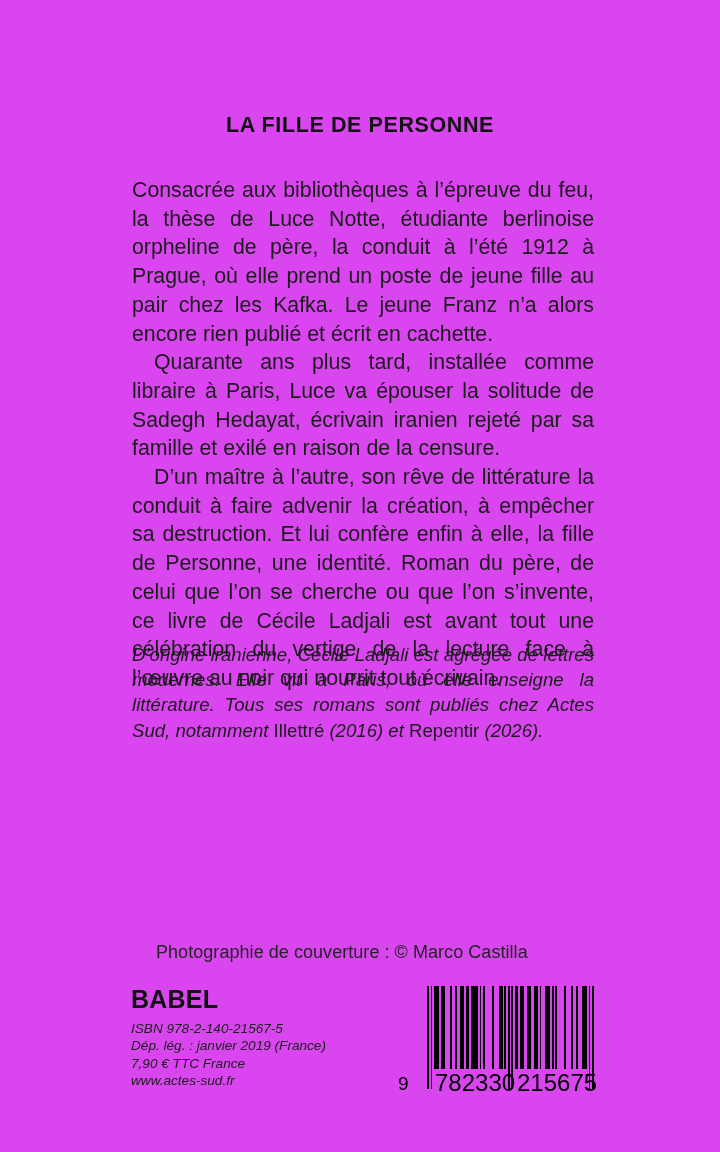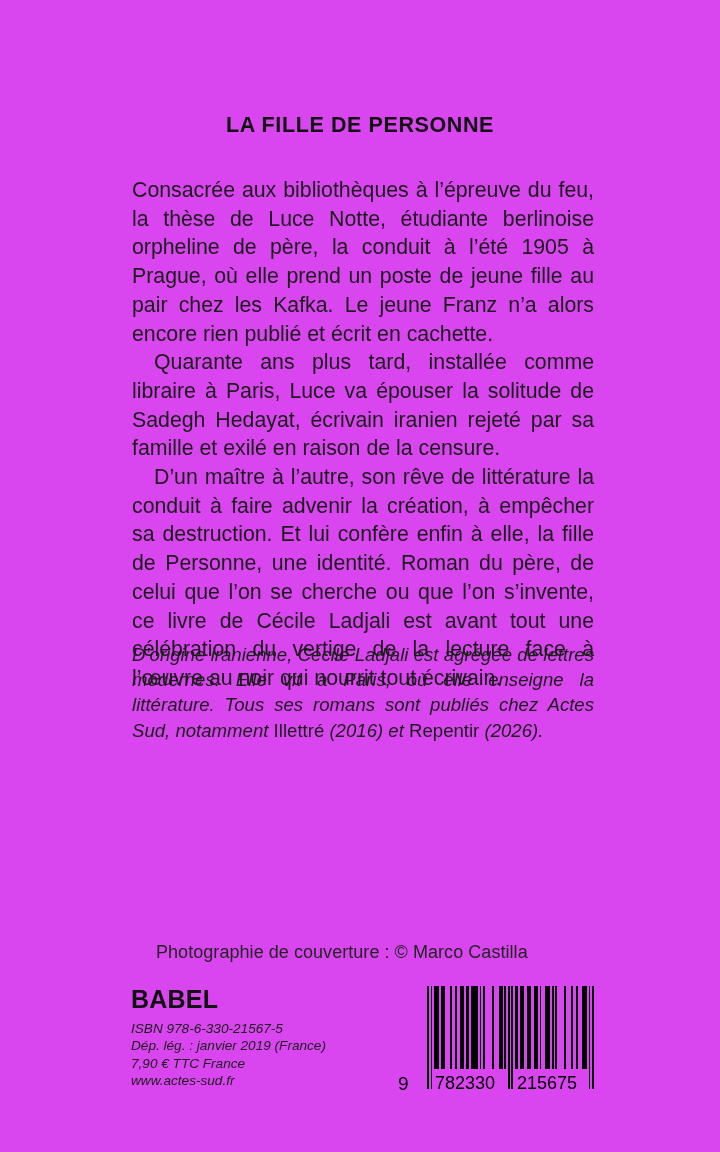--- a/index.html
+++ b/index.html
@@ -149,21 +149,21 @@
     position: absolute;
     top: 0;
     background: #000000;
   }
   .barcode-digits {
     position: absolute;
     left: 29px;
     bottom: 0px;
     width: 167px;
     height: 22px;
-    font-size: 18px;
+    font-size: 24px;
     line-height: 22px;
     color: #000;
     letter-spacing: 0px;
   }
   .barcode-digits span {
     position: absolute;
     bottom: 0;
     white-space: pre;
   }
   .bc-left {
@@ -174,33 +174,33 @@
   }
 </style>
 </head>
 <body>
 
 <div class="page">
 
   <div class="book-title">LA FILLE DE PERSONNE</div>
 
   <div class="blurb">
-    <p>Consacrée aux bibliothèques à l’épreuve du feu, la thèse de Luce Notte, étudiante berlinoise orpheline de père, la conduit à l’été 1905 à Prague, où elle prend un poste de jeune fille au pair chez les Kafka. Le jeune Franz n’a alors encore rien publié et écrit en cachette.</p>
+    <p>Consacrée aux bibliothèques à l’épreuve du feu, la thèse de Luce Notte, étudiante berlinoise orpheline de père, la conduit à l’été 1912 à Prague, où elle prend un poste de jeune fille au pair chez les Kafka. Le jeune Franz n’a alors encore rien publié et écrit en cachette.</p>
     <p>Quarante ans plus tard, installée comme libraire à Paris, Luce va épouser la solitude de Sadegh Hedayat, écrivain iranien rejeté par sa famille et exilé en raison de la censure.</p>
     <p>D’un maître à l’autre, son rêve de littérature la conduit à faire advenir la création, à empêcher sa destruction. Et lui confère enfin à elle, la fille de Personne, une identité. Roman du père, de celui que l’on se cherche ou que l’on s’invente, ce livre de Cécile Ladjali est avant tout une célébration du vertige de la lecture face à l’œuvre au noir qui nourrit tout écrivain.</p>
   </div>
 
   <div class="bio"><span>D’origine iranienne, Cécile Ladjali est agrégée de lettres modernes. Elle vit à Paris, où elle enseigne la littérature. Tous ses romans sont publiés chez Actes Sud, notamment </span><span class="roman">Illettré</span><span> (2016) et </span><span class="roman">Repentir</span><span> (2026).</span></div>
 
   <div class="photo-credit">Photographie de couverture : © Marco Castilla</div>
 
   <div class="imprint">
     <div class="imprint-logo">BABEL</div>
     <div class="legal-lines">
-      <div>ISBN 978-6-330-21567-5</div>
+      <div>ISBN 978-2-140-21567-5</div>
       <div>Dép. lég. : janvier 2019 (France)</div>
       <div class="price"><b>7,90 €</b><span> TTC France</span></div>
       <div>www.actes-sud.fr</div>
     </div>
   </div>
 
   <div class="barcode-block">
     <div class="barcode-lead">9</div>
     <div class="barcode-bars" id="barcode-bars">
         <div class="bar" style="left: 0px; width: 1.76px; height: 103px; background: rgb(0, 0, 0);"></div>

